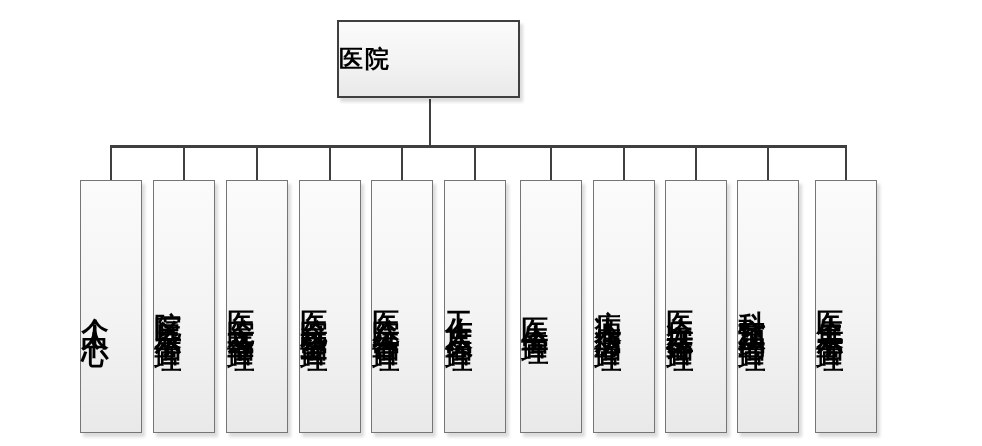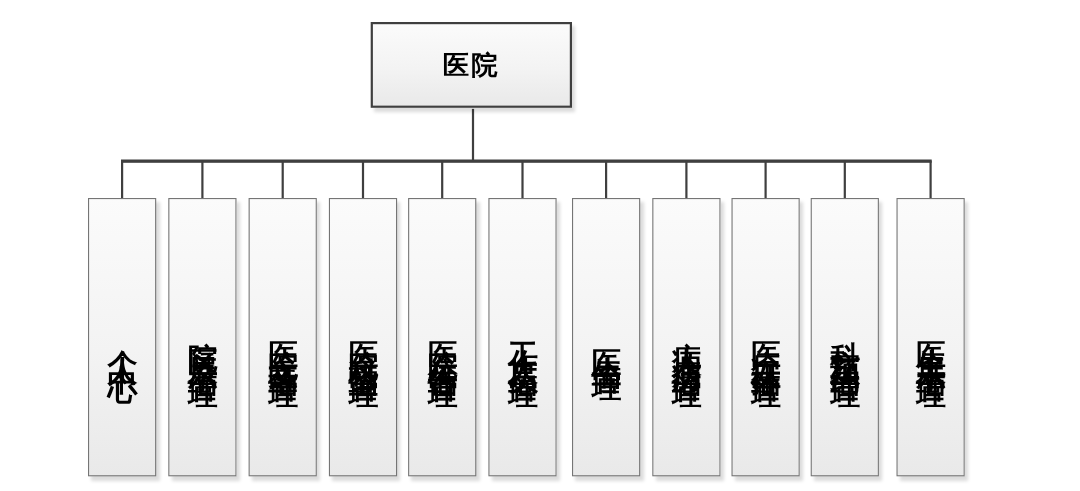--- a/index.html
+++ b/index.html
@@ -21,21 +21,20 @@
   .root-stub { left: 429px; top: 99px; height: 47px; width: 3px; }
   .rail { left: 110px; top: 145px; width: 737px; }
   .drop { top: 146px; height: 35px; }
   
   .node {
     position: absolute;
     box-sizing: border-box;
     background: linear-gradient(to bottom, #fbfbfb 0%, #f3f3f3 55%, #e9e9e9 100%);
     display: flex;
     align-items: center;
-    justify-content: center;
     color: #000000;
     font-weight: bold;
     box-shadow: 3px 4px 3px rgba(0,0,0,0.14);
   }
   .node.root {
     left: 337px; top: 20px;
     width: 183px; height: 78px;
     border: 2px solid #3f3f3f;
     font-size: 24px;
     letter-spacing: 2px;

